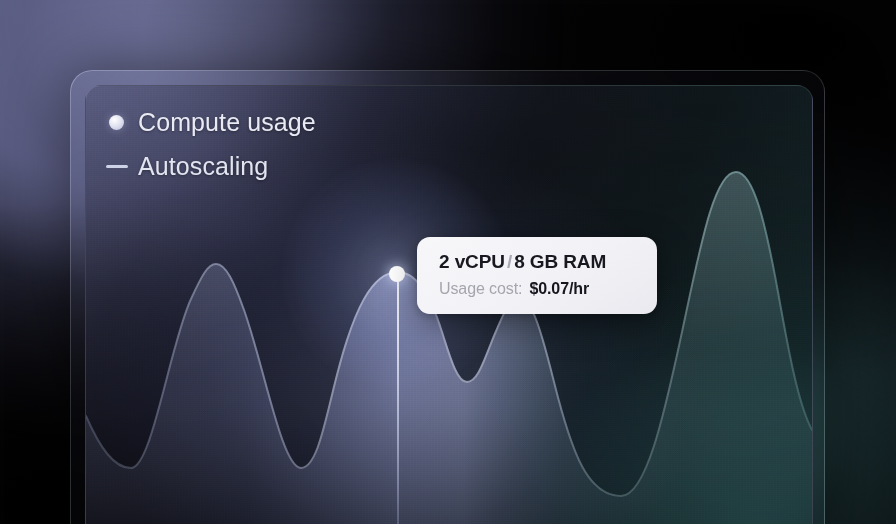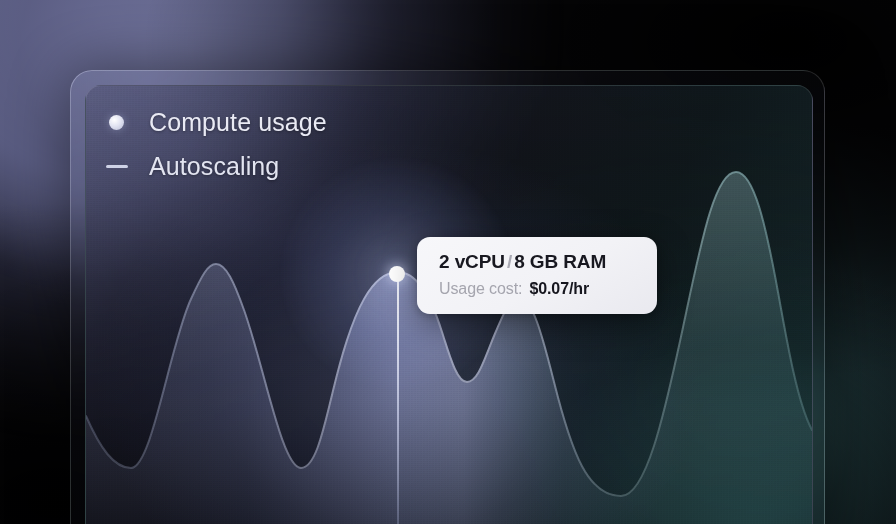--- a/index.html
+++ b/index.html
@@ -123,21 +123,20 @@
   
   #legend {
     position: absolute;
     left: 104px; top: 100px;
     z-index: 6;
   }
   .legend-row {
     display: flex;
     align-items: center;
     height: 44px;
-    gap: 11px;
   }
   .legend-marker {
     width: 34px;
     display: flex;
     align-items: center;
     justify-content: flex-start;
   }
   .dot-marker {
     width: 15px; height: 15px;
     border-radius: 50%;

